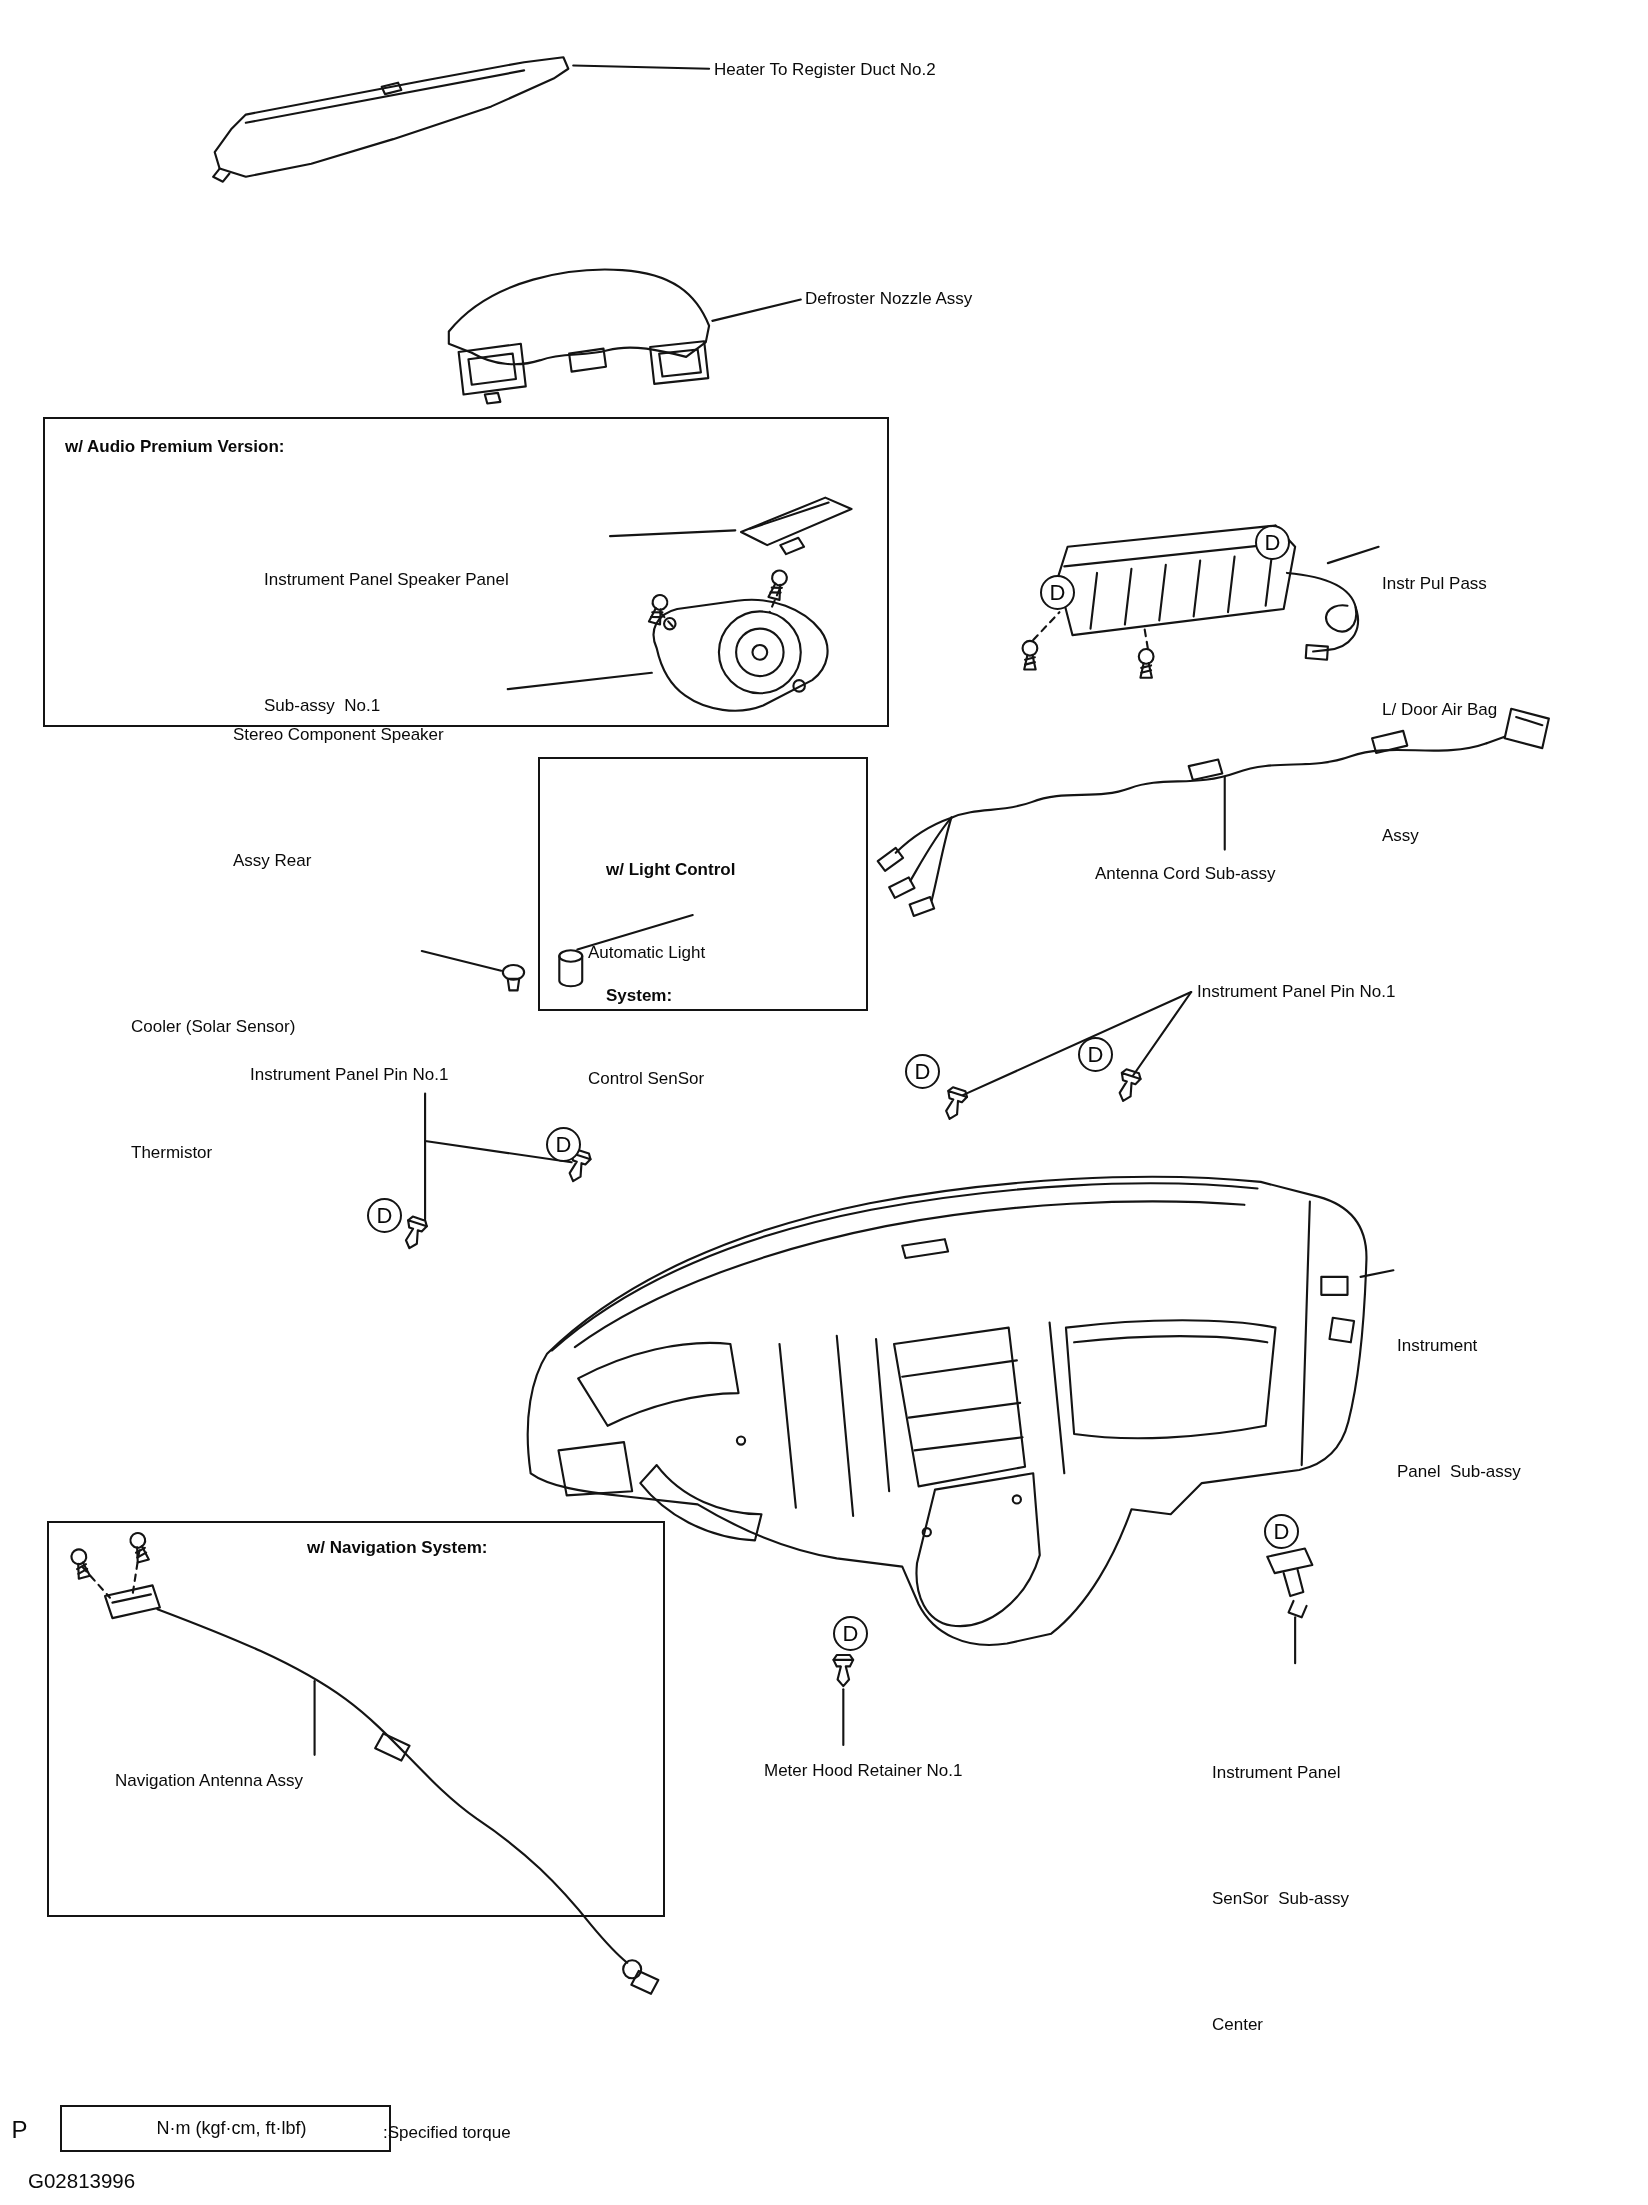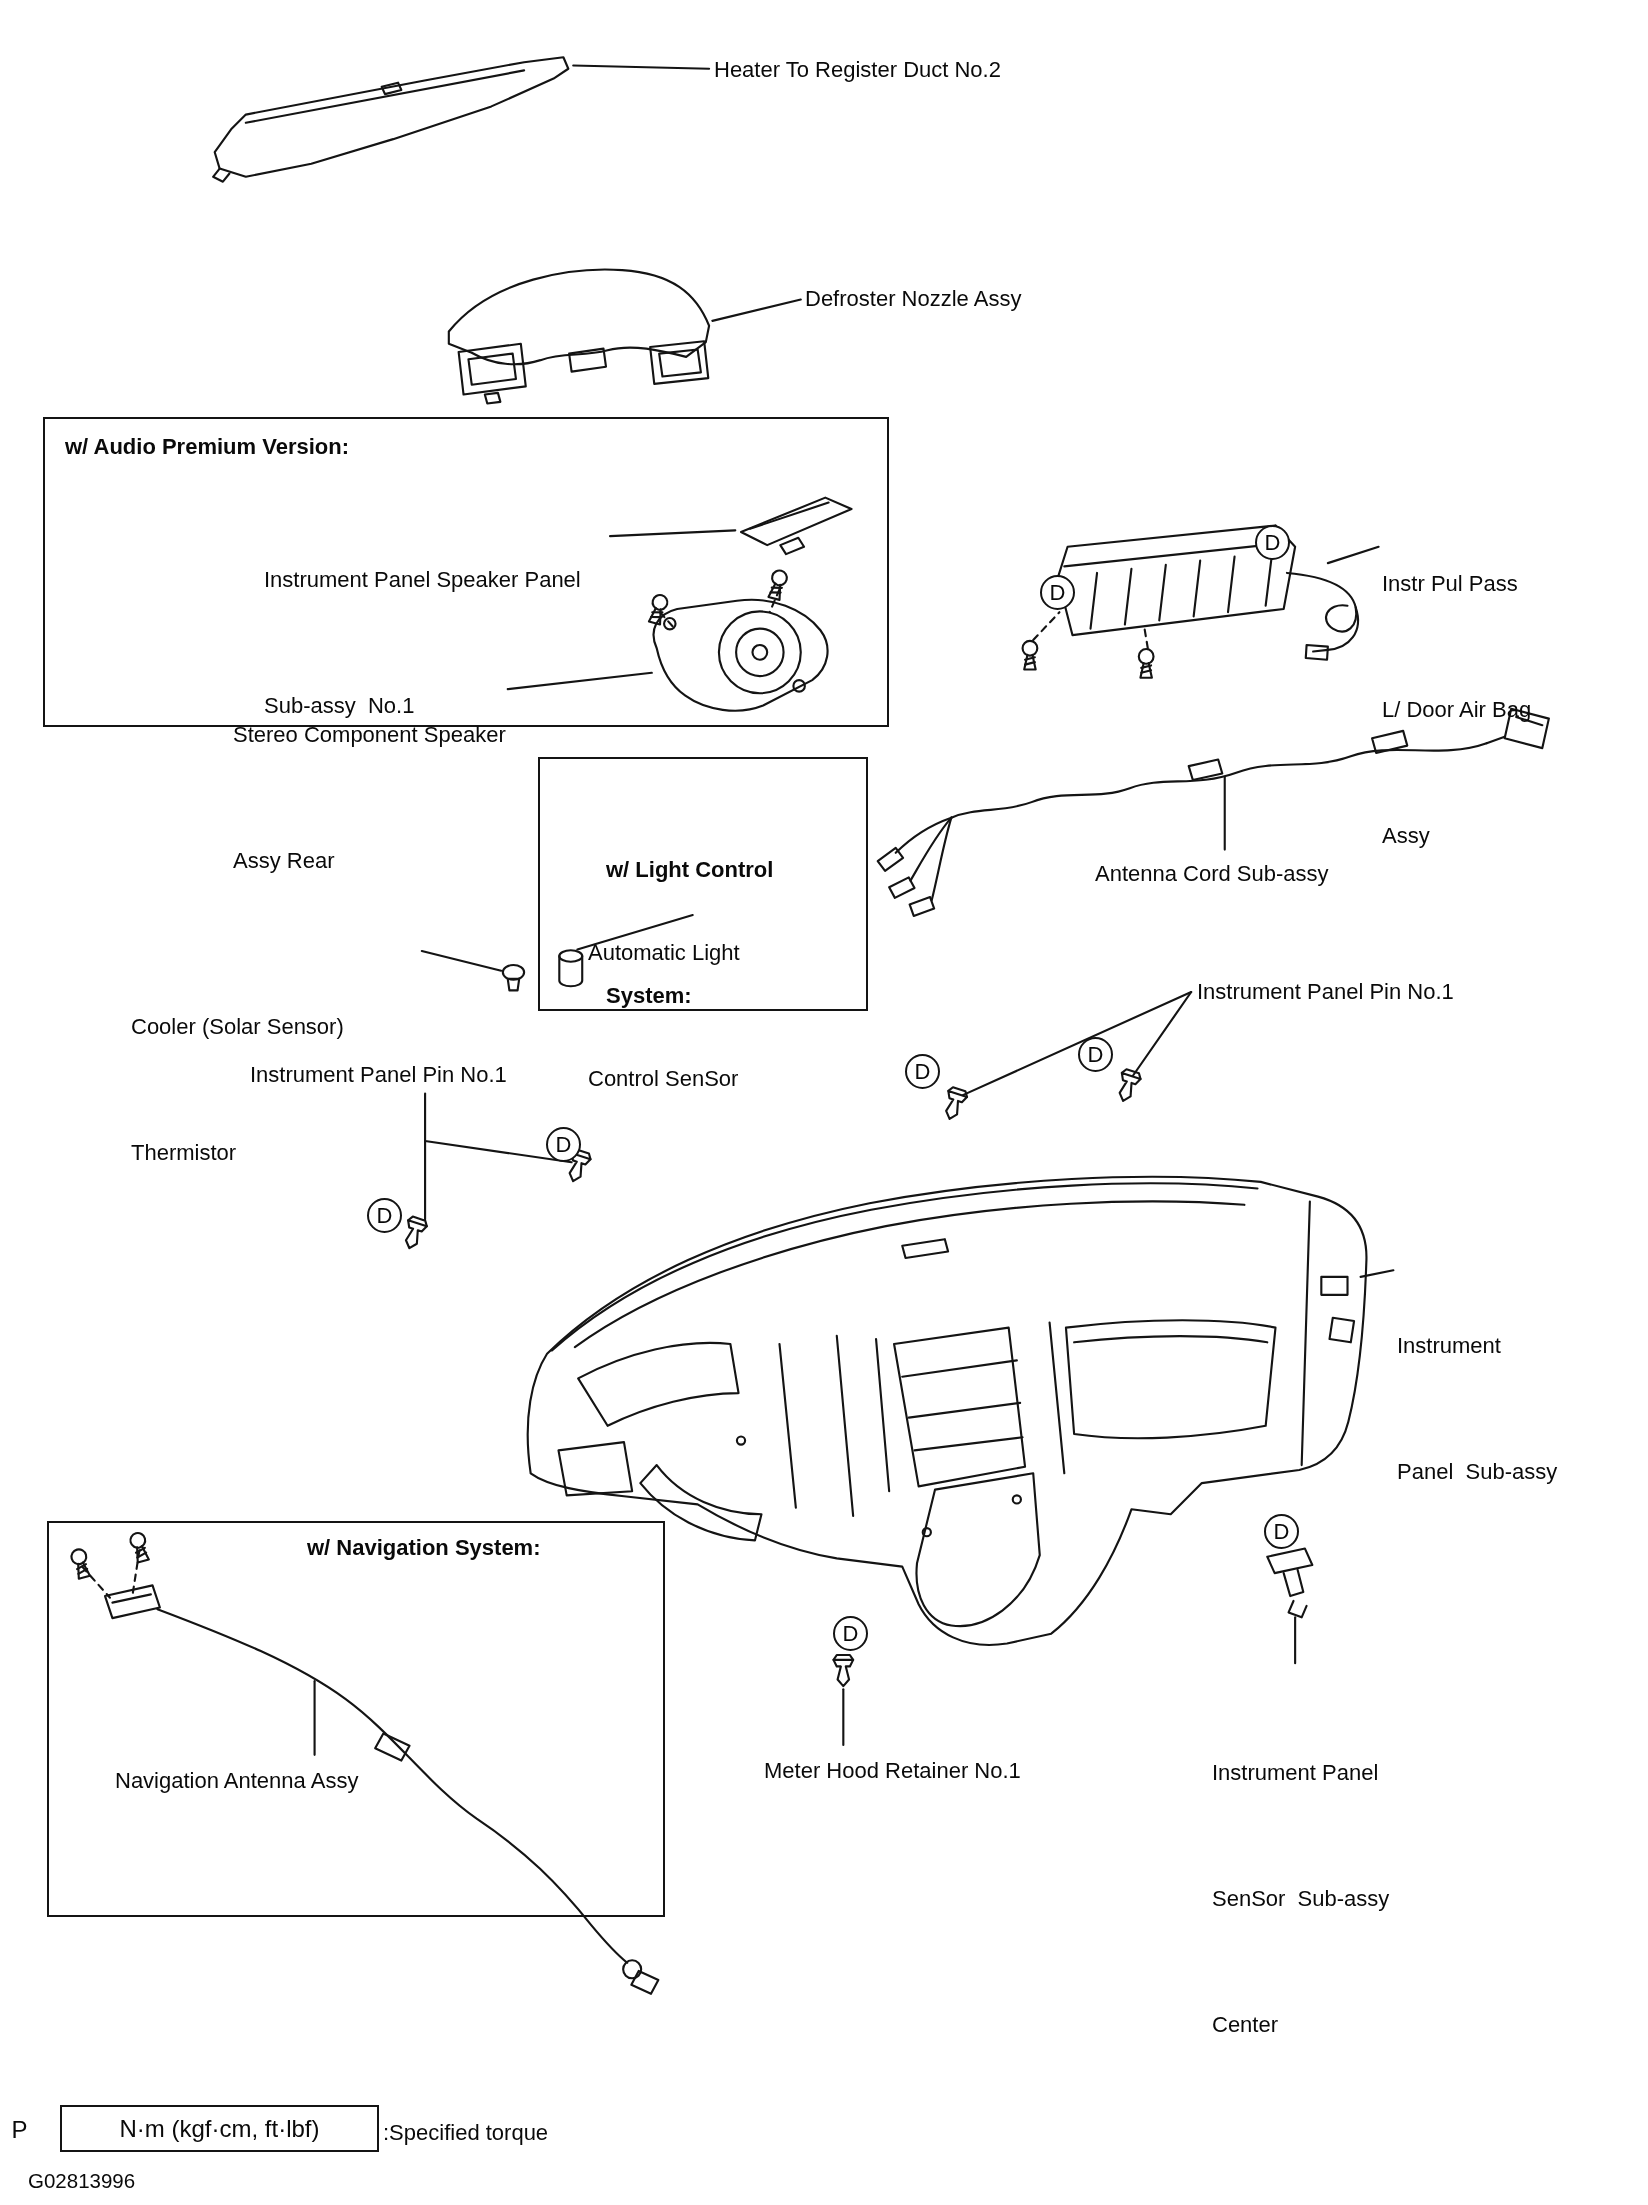--- a/index.html
+++ b/index.html
@@ -12,42 +12,43 @@
     overflow:hidden;
   }
   svg.art { position:absolute; left:0; top:0; }
   svg.art path, svg.art circle, svg.art ellipse {
     fill:none; stroke:#141414; stroke-width:2.6;
     stroke-linecap:round; stroke-linejoin:round;
   }
   svg.art .dash { stroke-dasharray:8 7; }
   .label {
     position:absolute;
-    font-size:22px; line-height:42px;
+    font-size:17px; line-height:42px;
     white-space:pre;
   }
   .bold { font-weight:bold; }
   .group-box {
     position:absolute;
     border:2.9px solid #141414;
     background:transparent;
   }
   .dmark {
     position:absolute;
     width:31px; height:31px;
     border:2.1px solid #141414; border-radius:50%;
     display:flex; align-items:center; justify-content:center;
     font-size:22px; background:#fff;
   }
   .torque-box {
     position:absolute;
     left:60px; top:2105px; width:315px; height:43px;
     border:2.3px solid #141414;
     display:flex; align-items:center; justify-content:center;
-    font-size:24px;
+    font-size:18px;
+    padding-left:12px;
   }
   .small { font-size:20.5px; line-height:24.6px; }
   .pletter { font-size:24px; line-height:26px; }
 </style>
 </head>
 <body>
 
 <div class="canvas">
 
   <svg class="art" width="1649" height="2205" viewBox="0 0 2014 2694" xmlns="http://www.w3.org/2000/svg" xmlns:xlink="http://www.w3.org/1999/xlink">

